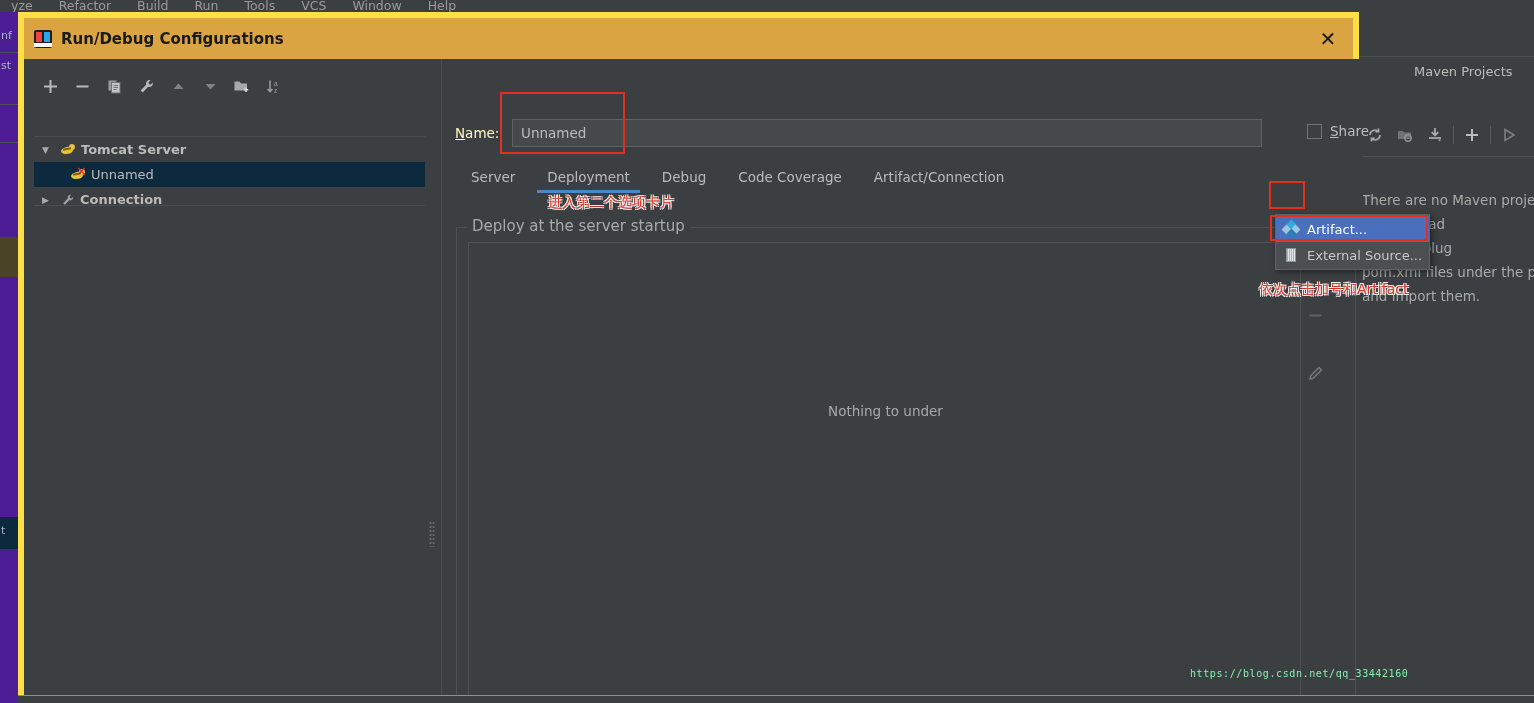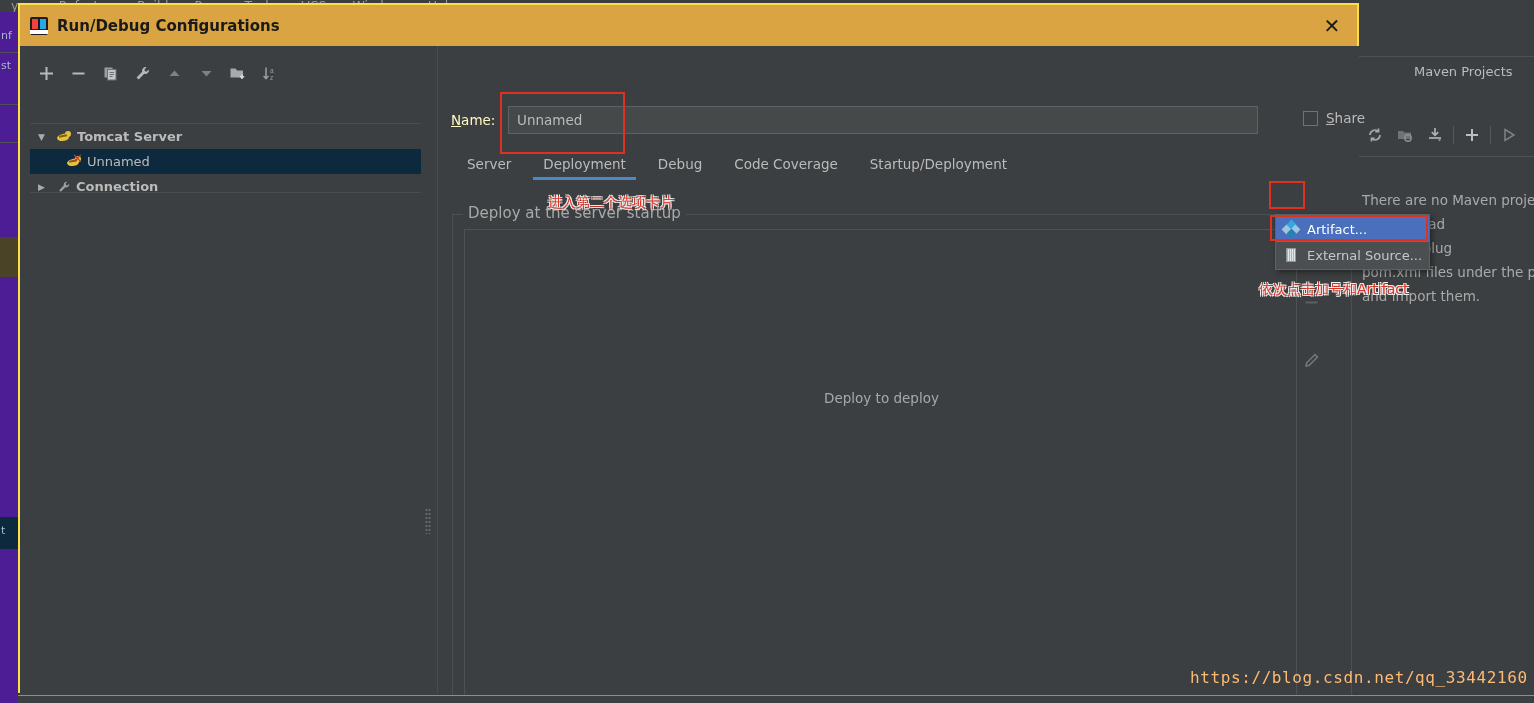--- a/index.html
+++ b/index.html
@@ -109,24 +109,24 @@
     line-height: 24px;
     white-space: nowrap;
   }
   #maven-empty-text .plusglyph {
     font-size: 19px; vertical-align: -2px; color: #cccccc;
   }
 
   
   #dialog {
     position: absolute;
-    left: 18px; top: 3px;
+    left: 18px; top: 12px;
     width: 1341px; height: 690px;
     background: #3c3f41;
-    border: 2px solid #fde047;
+    border: 6px solid #fde047;
     box-sizing: border-box;
   }
   #dialog-titlebar {
     position: relative;
     height: 41px;
     background: #d9a441;
     display: flex;
     align-items: center;
   }
   #dialog-icon {
@@ -463,23 +463,23 @@
     width: 10px; height: 14px;
     background: repeating-linear-gradient(90deg, #74c9d8 0 1px, #dfe7ea 1px 2px);
     border: 1px solid #8f9699;
     box-sizing: border-box;
   }
 
   
   #watermark {
     position: absolute;
     left: 1190px; top: 668px;
-    color: #fdba74;
+    color: #86efac;
     font-family: "DejaVu Sans Mono", "Liberation Mono", monospace;
-    font-size: 16px;
+    font-size: 10px;
     letter-spacing: .6px;
     white-space: nowrap;
     pointer-events: none;
   }
 
   #bottom-status {
     position: absolute;
     left: 18px; bottom: 0; width: 1516px; height: 7px;
     background: #3c3f41;
     border-top: 1px solid #8a8e90;
@@ -660,31 +660,31 @@
     <div id="share-wrap">
       <div id="share-box"></div>
       <div id="share-label"><u>S</u><span>hare</span></div>
     </div>
 
     <div id="tabs">
       <div class="tab">Server</div>
       <div class="tab active">Deployment</div>
       <div class="tab">Debug</div>
       <div class="tab">Code Coverage</div>
-      <div class="tab">Startup/Deployment</div>
+      <div class="tab">Artifact/Connection</div>
     </div>
 
     <div id="deploy-group-border"></div>
     <div id="deploy-group-border-left"></div>
     <div id="deploy-group-border-right"></div>
 
     <div id="deploy-group-label">Deploy at the server startup</div>
 
     <div id="deploy-list">
-      <div id="deploy-empty">Deploy to deploy</div>
+      <div id="deploy-empty">Nothing to under</div>
     </div>
 
     <div id="deploy-side-toolbar">
       <div class="side-btn">
         <svg width="15" height="15" viewBox="0 0 15 15">
             <path d="M7.5 1.5v12M1.5 7.5h12" stroke="#bcbcbc" stroke-width="2"></path>
           </svg>
       </div>
       <div class="side-btn faded" style="margin-top:34px">
         <svg width="15" height="15" viewBox="0 0 15 15">

